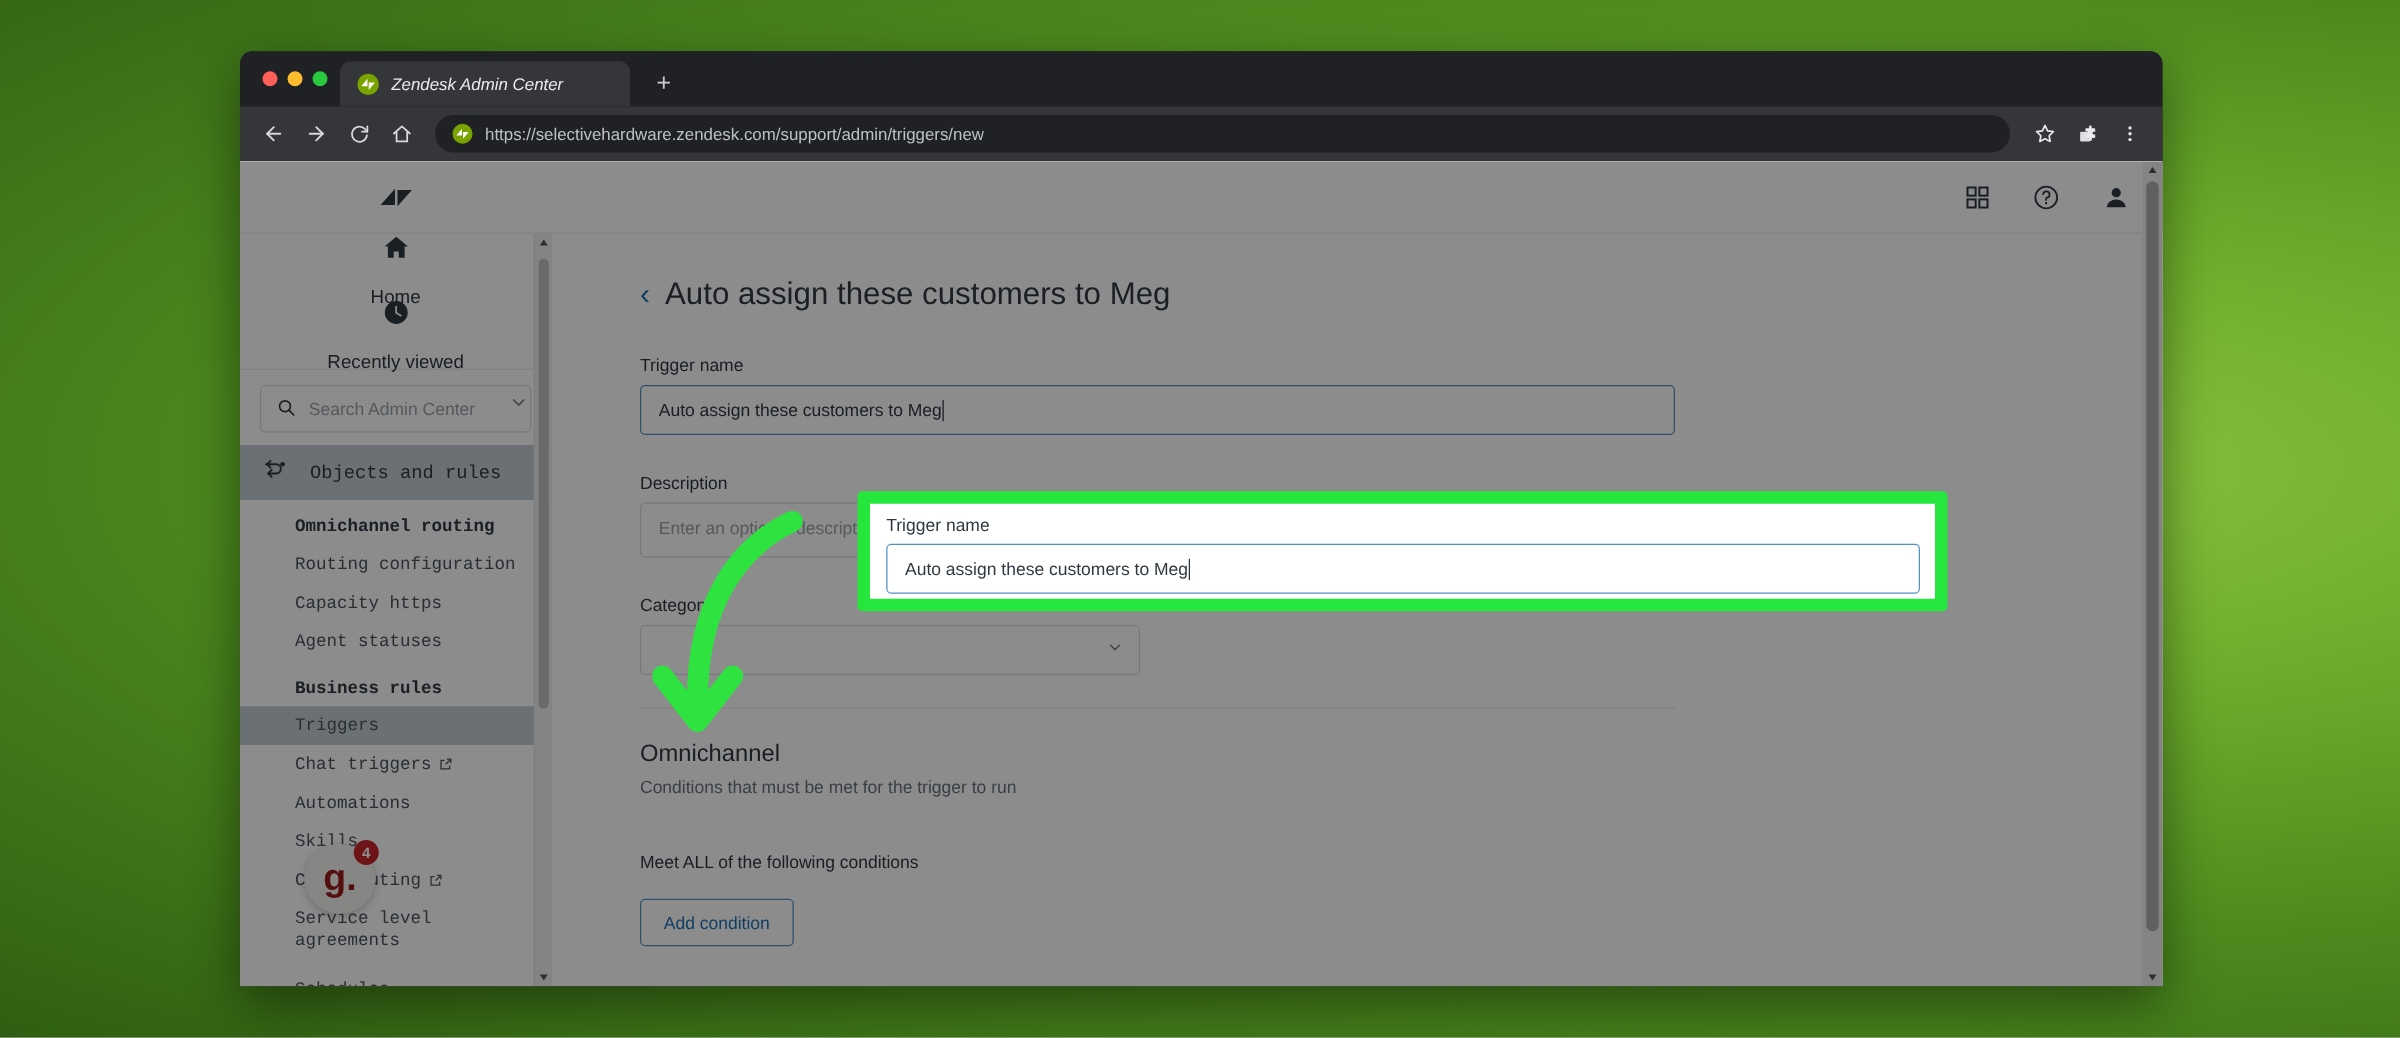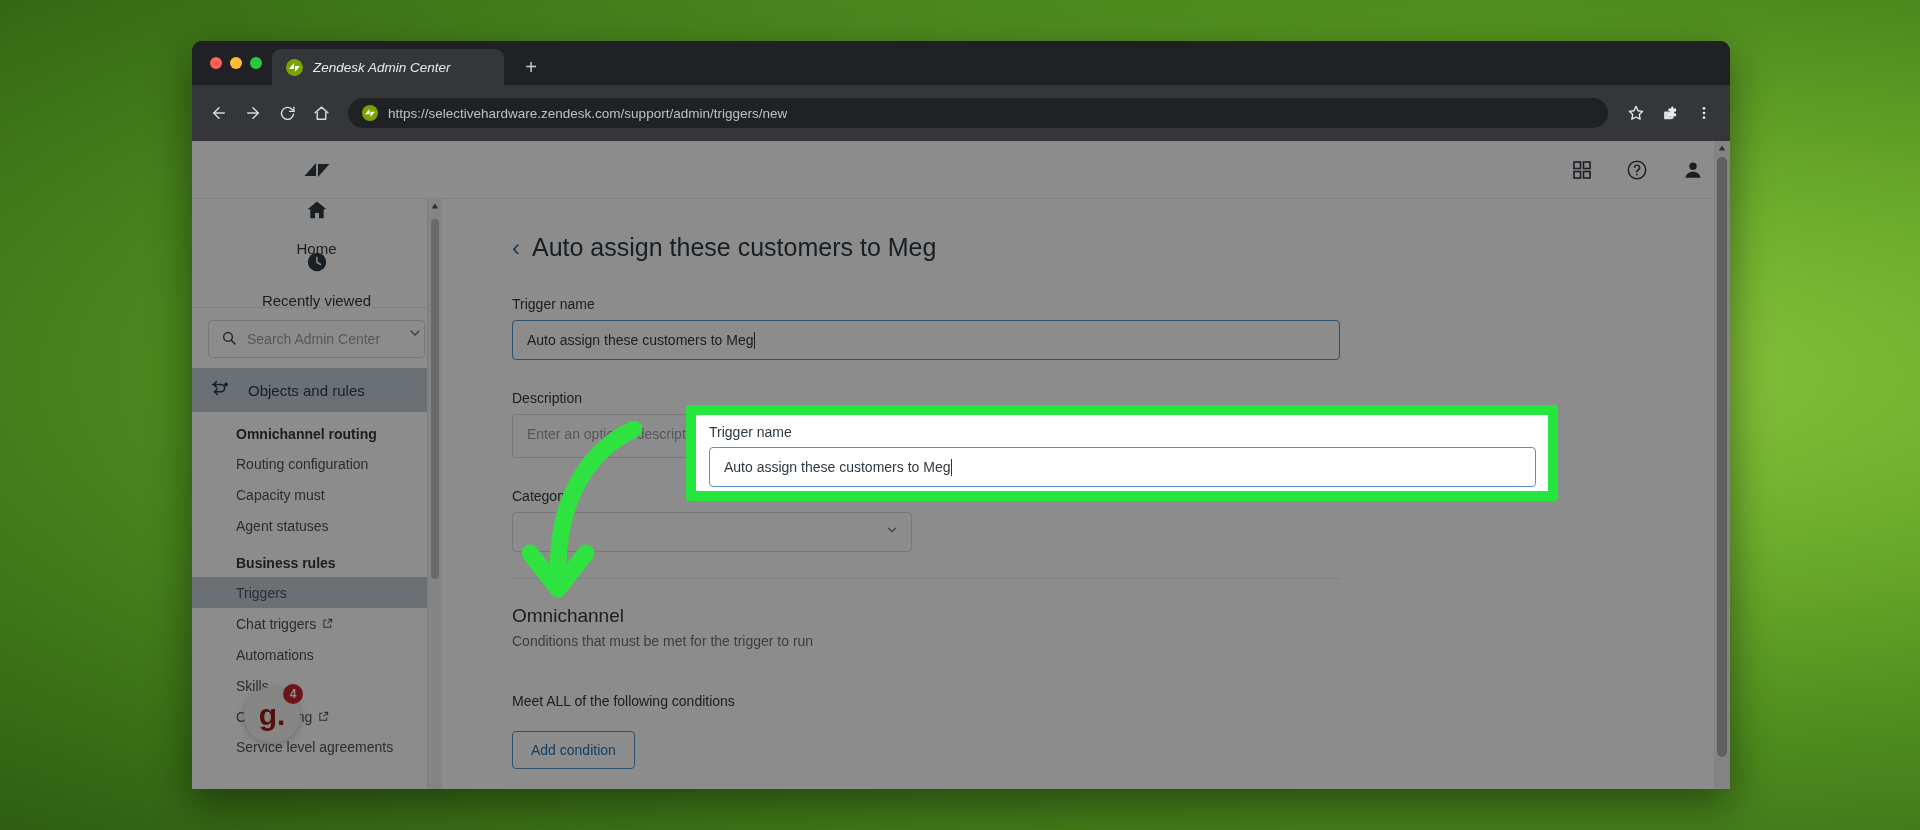--- a/index.html
+++ b/index.html
@@ -49,21 +49,21 @@
   .tab-favicon svg { display:block; }
   .tab-title { white-space: nowrap; overflow: hidden; text-overflow: ellipsis; font-style: italic; }
   #new-tab-btn {
     width: 30px; height: 30px; margin: 0 0 3px 12px;
     display: flex; align-items: center; justify-content: center;
     color: #c8cace; font-size: 20px; line-height: 1; border-radius: 50%;
   }
 
   
   #toolbar {
-    height: 56px; background: #35363a;
+    height: 44px; background: #35363a;
     display: flex; align-items: center; gap: 4px; padding: 0 12px;
   }
   .nav-btn {
     width: 30px; height: 30px; display: flex; align-items: center; justify-content: center;
     color: #d7d9dc; border-radius: 50%;
   }
   .nav-btn svg { display: block; }
   #omnibox {
     flex: 1 1 auto; height: 30px; margin-left: 8px; margin-right: 10px;
     background: #202124; border-radius: 16px;
@@ -118,21 +118,21 @@
   .side-top-item .chev { margin-left: auto; color: #68737d; }
   #side-divider { height: 1px; background: #e9ebed; margin: 4px 0 0; }
   #side-search-wrap { padding: 12px 16px 10px; }
   #side-search {
     height: 38px; border: 1px solid #d8dcde; border-radius: 4px;
     display: flex; align-items: center; gap: 10px; padding: 0 12px;
     color: #68737d; font-size: 14px;
   }
   #side-search-text { color: #9aa2a8; }
 
-  #side-scroll { position: relative; }
+  #side-scroll { position: relative; font-family: Liberation Mono, monospace; }
   .nav-section-head {
     height: 44px; display: flex; align-items: center; gap: 16px;
     padding: 0 18px; color: #2f3941; font-size: 15px;
     background: #c2cdd2;
   }
   .nav-group-title {
     padding: 14px 18px 6px 44px; font-size: 14px; font-weight: bold; color: #2f3941;
   }
   .nav-sub {
     height: 31px; display: flex; align-items: center; gap: 6px;
@@ -428,21 +428,21 @@
               </svg>
             </span>
             <span>Objects and rules</span>
           </div>
 
           <div class="nav-group-title">Omnichannel routing</div>
           <div class="nav-sub">
             <span>Routing configuration</span>
           </div>
           <div class="nav-sub">
-            <span>Capacity must</span>
+            <span>Capacity https</span>
           </div>
           <div class="nav-sub">
             <span>Agent statuses</span>
           </div>
 
           <div class="nav-group-title">Business rules</div>
           <div class="nav-sub active">
             <span>Triggers</span>
           </div>
           <div class="nav-sub">

